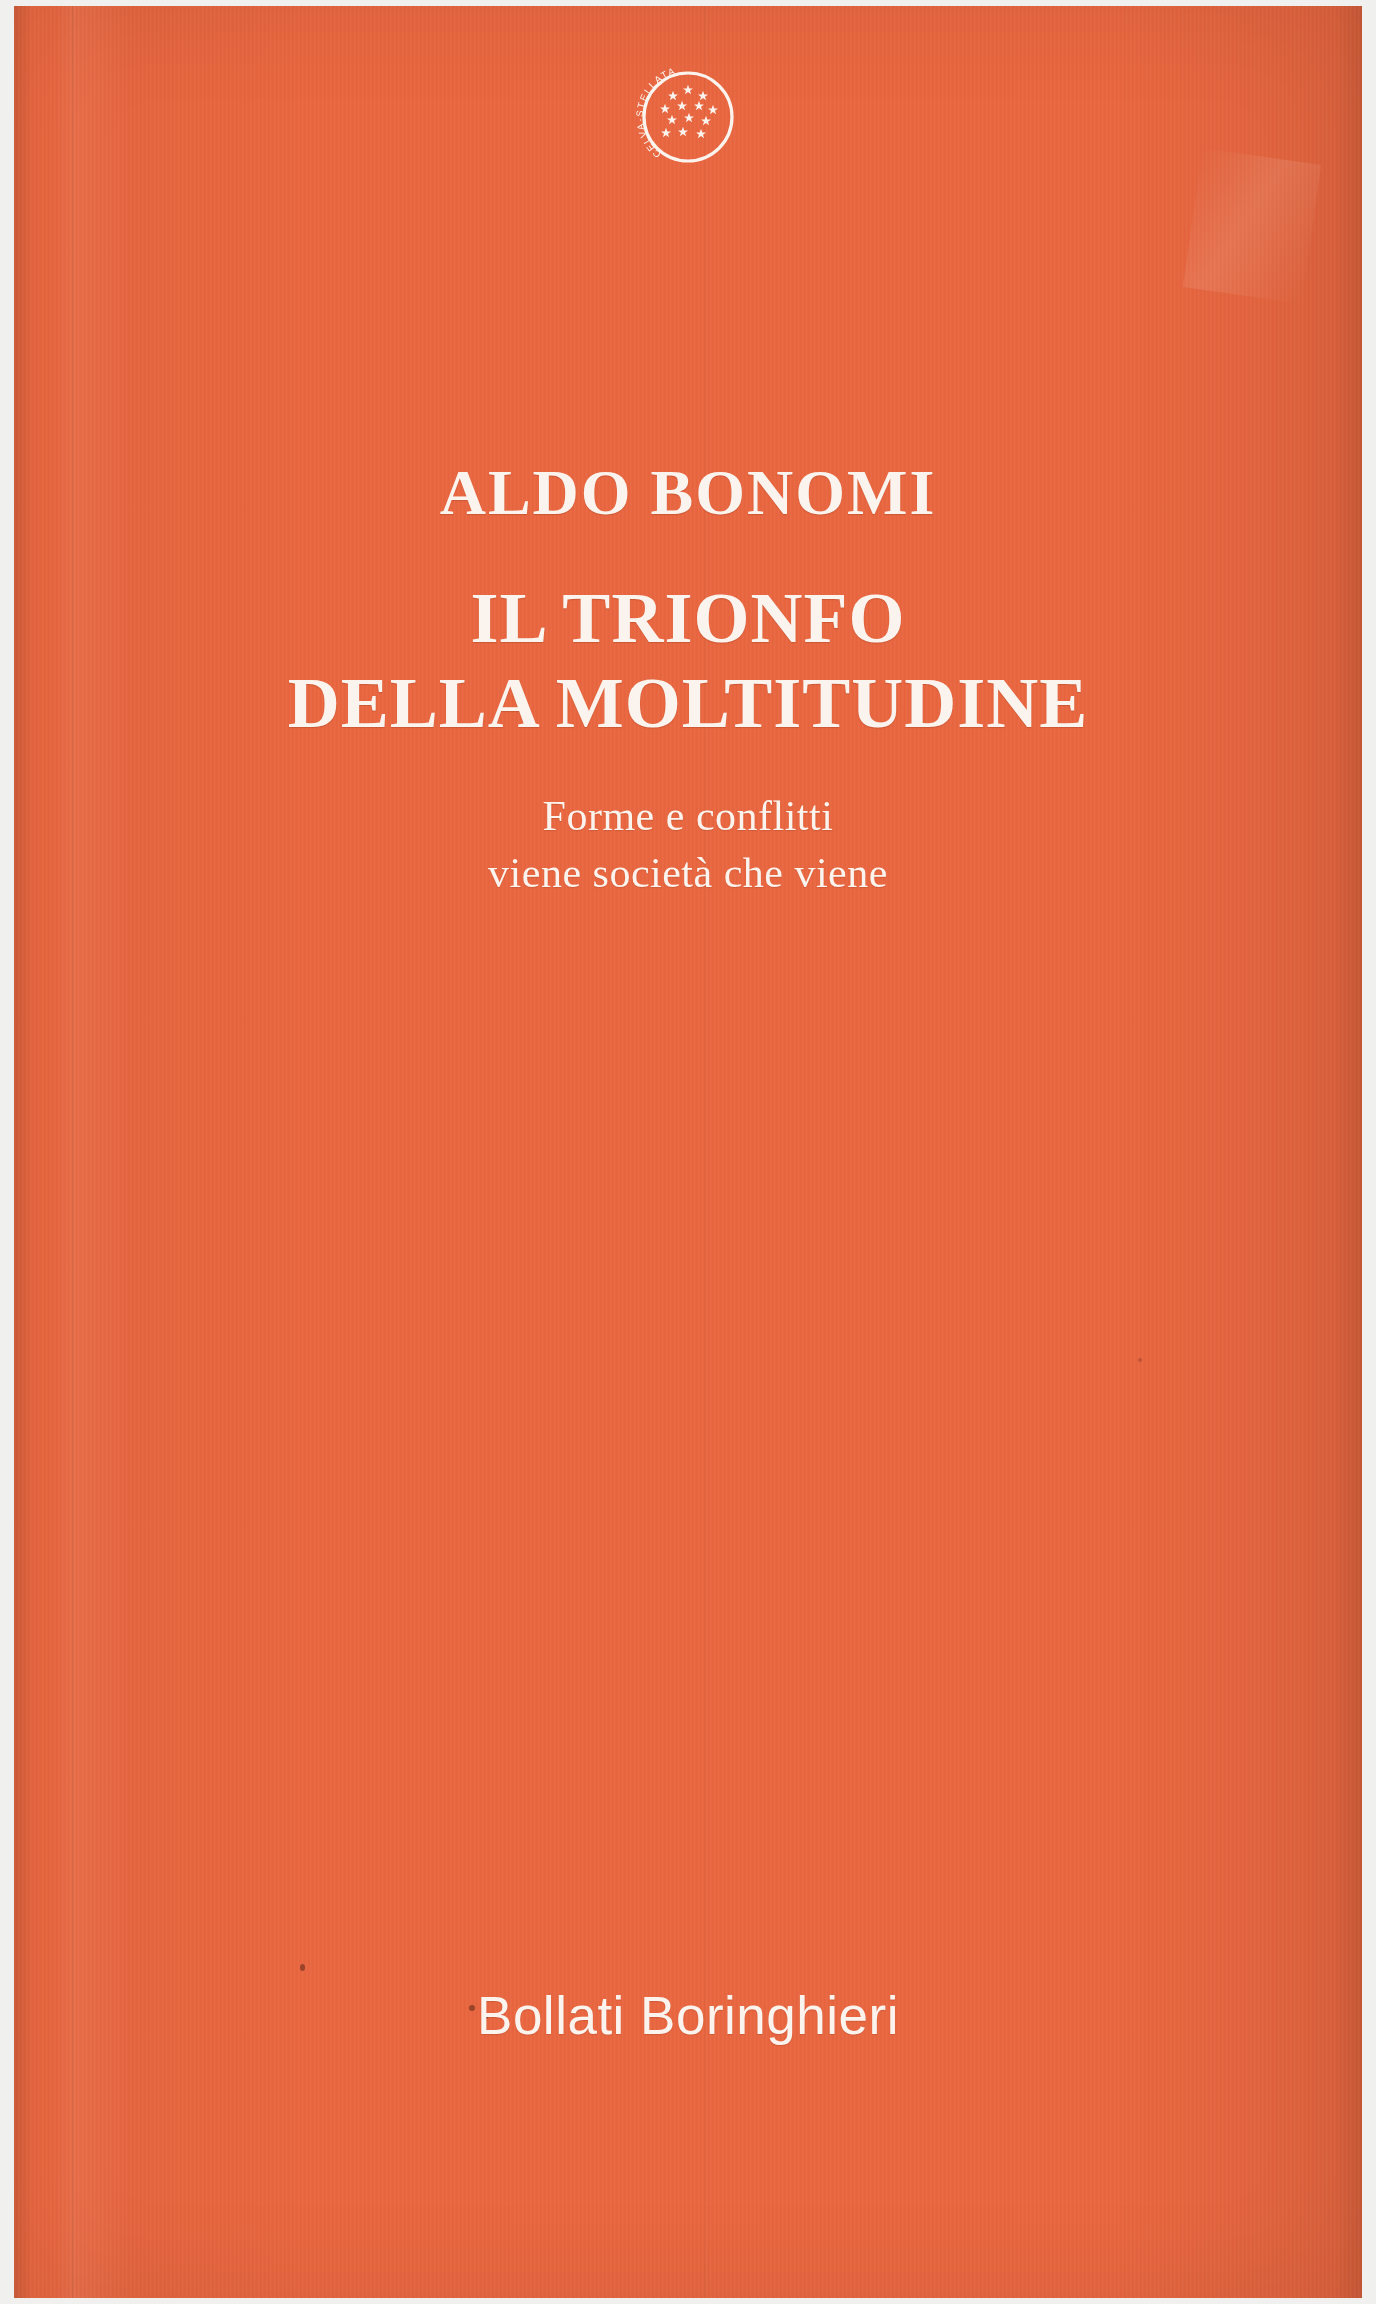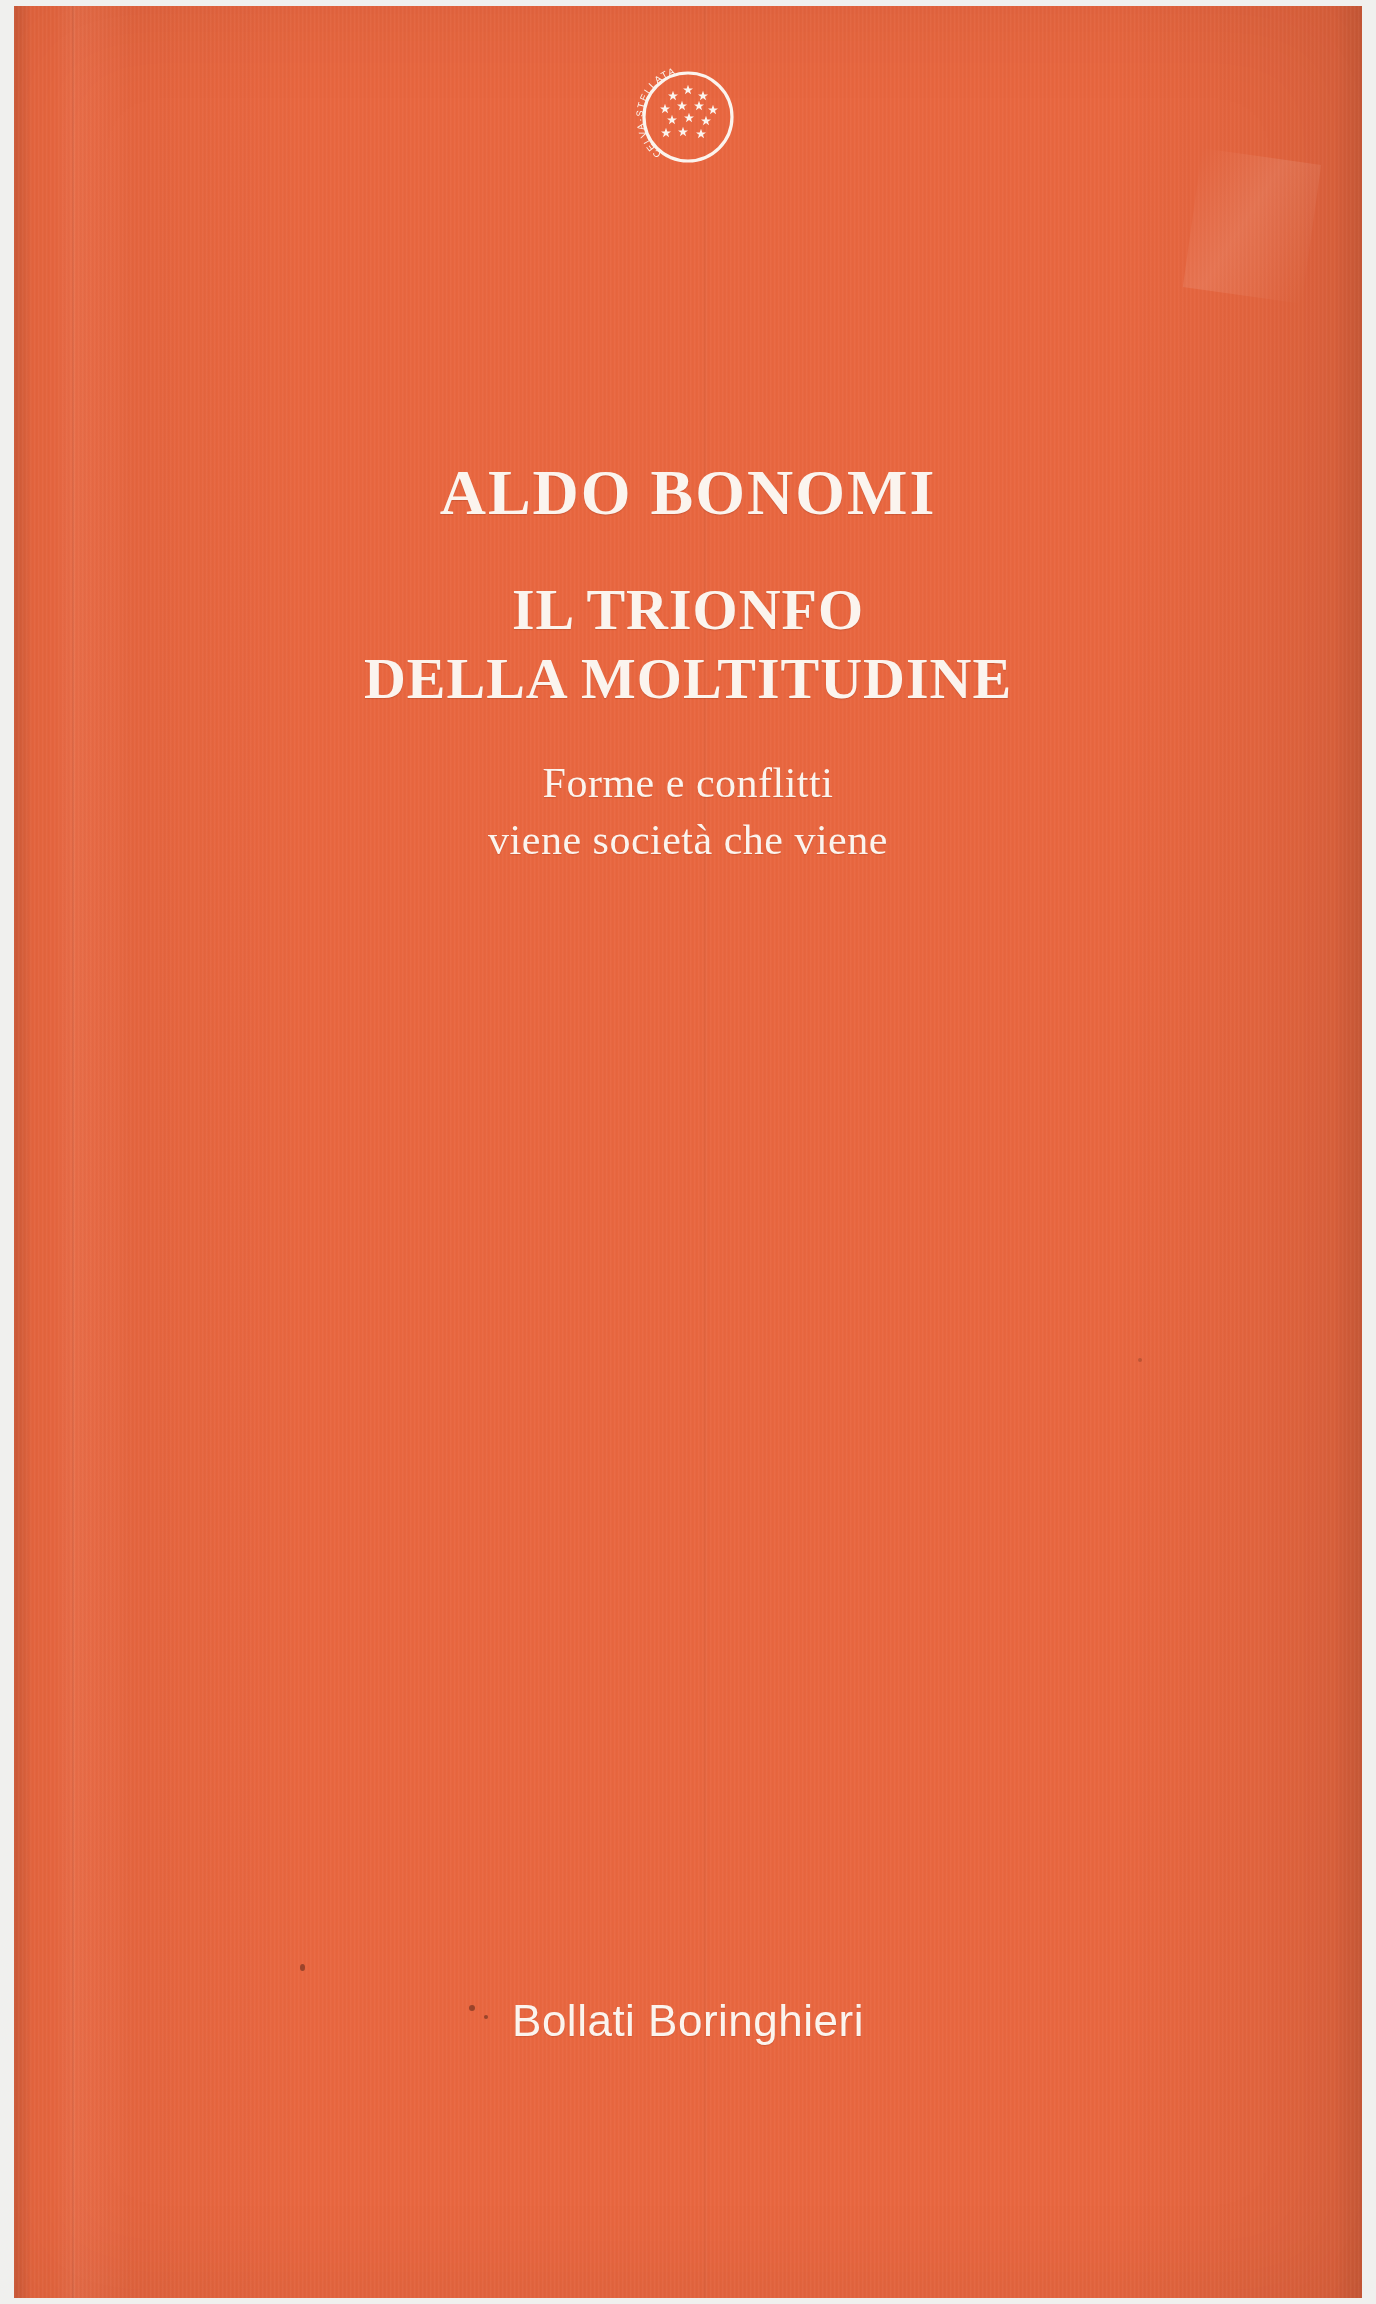--- a/index.html
+++ b/index.html
@@ -107,21 +107,21 @@
     font-weight: 700;
     font-size: 64px;
     letter-spacing: 2px;
     line-height: 1.1;
     margin: 0 0 48px 0;
     text-shadow: 0 1px 1px rgba(120,40,20,0.25);
   }
   .title {
     font-family: "Liberation Serif", serif;
     font-weight: 700;
-    font-size: 58px;
+    font-size: 72px;
     letter-spacing: 1px;
     line-height: 1.18;
     margin: 0;
     text-shadow: 0 1px 1px rgba(120,40,20,0.25);
   }
   .title .line { display: block; white-space: nowrap; }
   .subtitle {
     font-family: "Liberation Serif", serif;
     font-weight: 400;
     font-size: 42px;
@@ -135,21 +135,21 @@
   
   .publisher {
     position: absolute;
     left: 0;
     right: 0;
     bottom: 252px;
     text-align: center;
     color: #fbf4ee;
     font-family: "Liberation Sans", sans-serif;
     font-weight: 400;
-    font-size: 44px;
+    font-size: 53px;
     letter-spacing: 0.5px;
     text-shadow: 0 1px 1px rgba(120,40,20,0.2);
   }
 
   
   .speck {
     position: absolute;
     background: rgba(60,25,15,0.45);
     border-radius: 50%;
     pointer-events: none;

